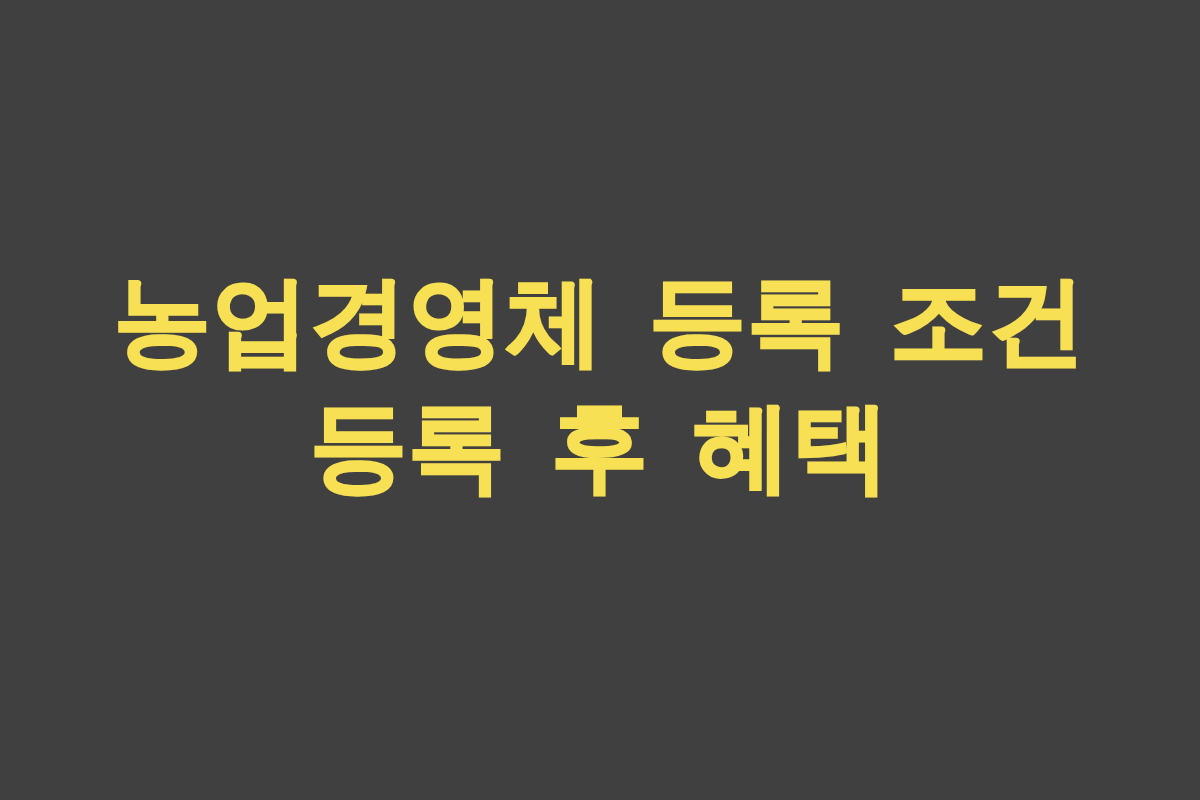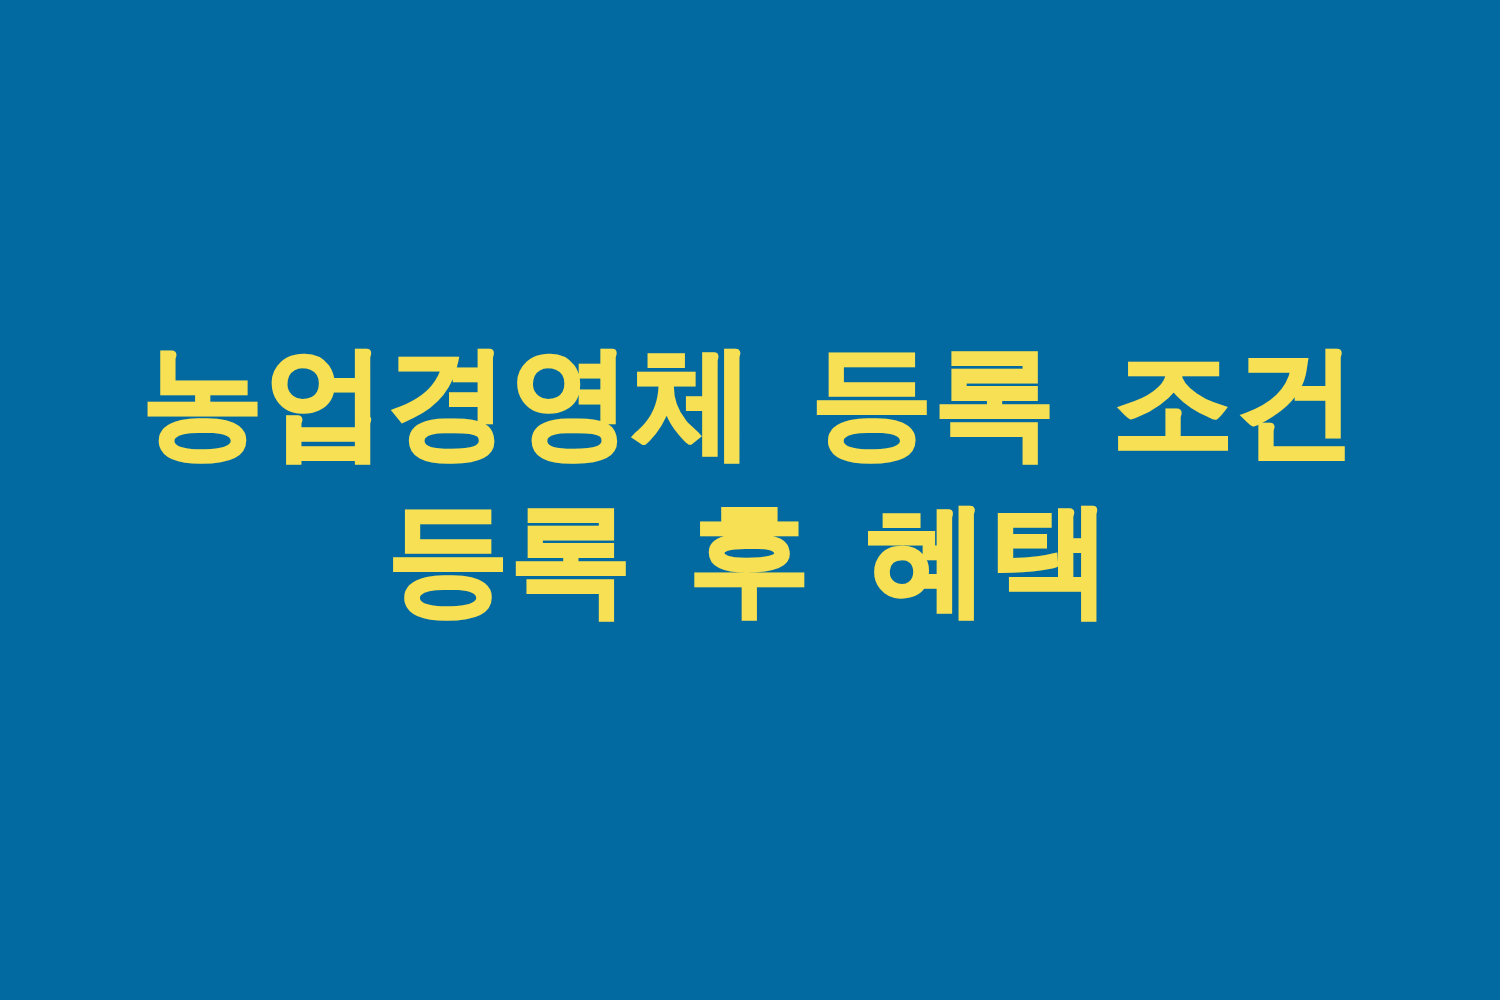--- a/index.html
+++ b/index.html
@@ -53,21 +53,21 @@
     word-break: keep-all;
     
     paint-order: stroke fill;
     -webkit-text-stroke: 2.4px #F7E053;
     text-rendering: optimizeLegibility;
   }
 </style>
 </head>
 <body>
 
-<div id="title-card" style="background-color: #0369a1;">
+<div id="title-card" style="background-color: #404040;">
 
   <div class="headline-block">
 
     <h1 class="headline" style="color: rgb(247, 224, 83); -webkit-text-stroke: 2.4px rgb(247, 224, 83);">농업경영체 등록 조건 등록 후 혜택</h1>
 
   </div>
 
 </div>
 
 </body></html>

